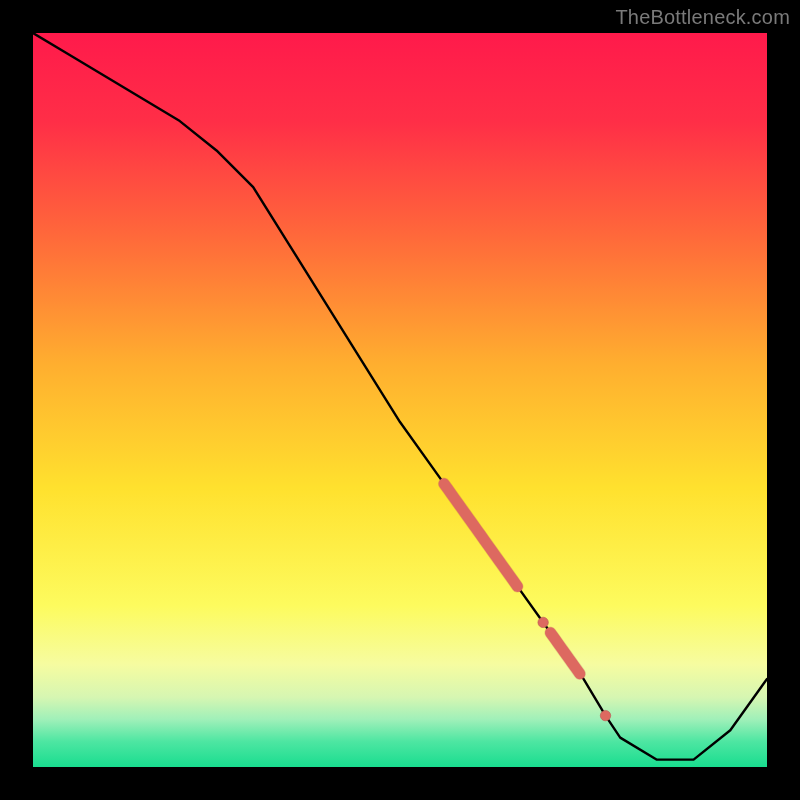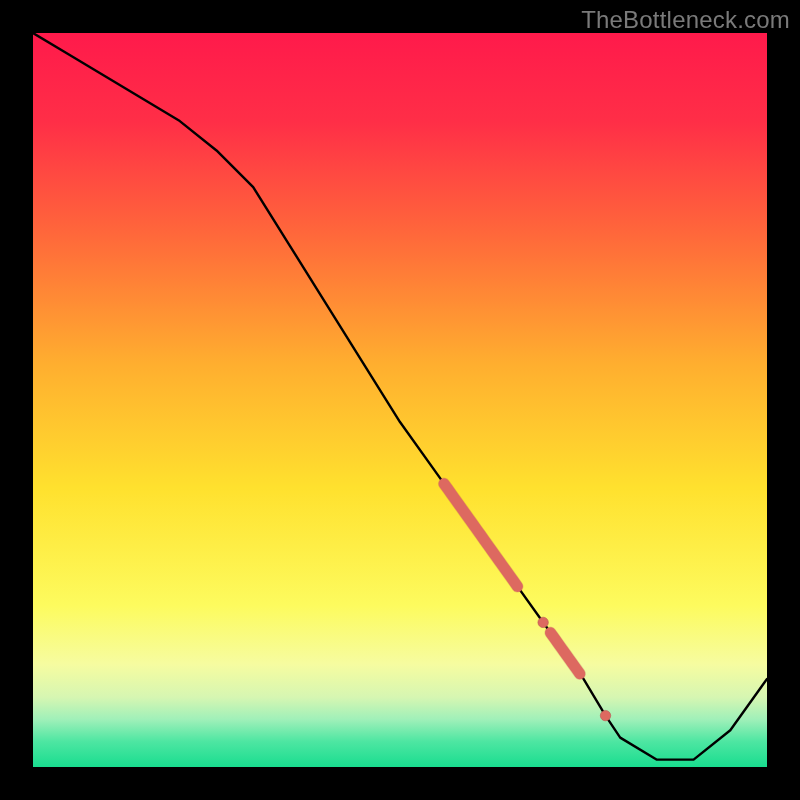--- a/index.html
+++ b/index.html
@@ -37,21 +37,21 @@
     left: 0;
     top: 0;
     width: 100%;
     height: 100%;
   }
   .watermark {
     position: absolute;
     top: 6px;
     right: 10px;
     color: #7a7a7a;
-    font-size: 24px;
+    font-size: 20px;
     font-weight: 500;
     letter-spacing: 0.2px;
     user-select: none;
   }
 </style>
 </head>
 <body>
 
 <div class="frame">
 

